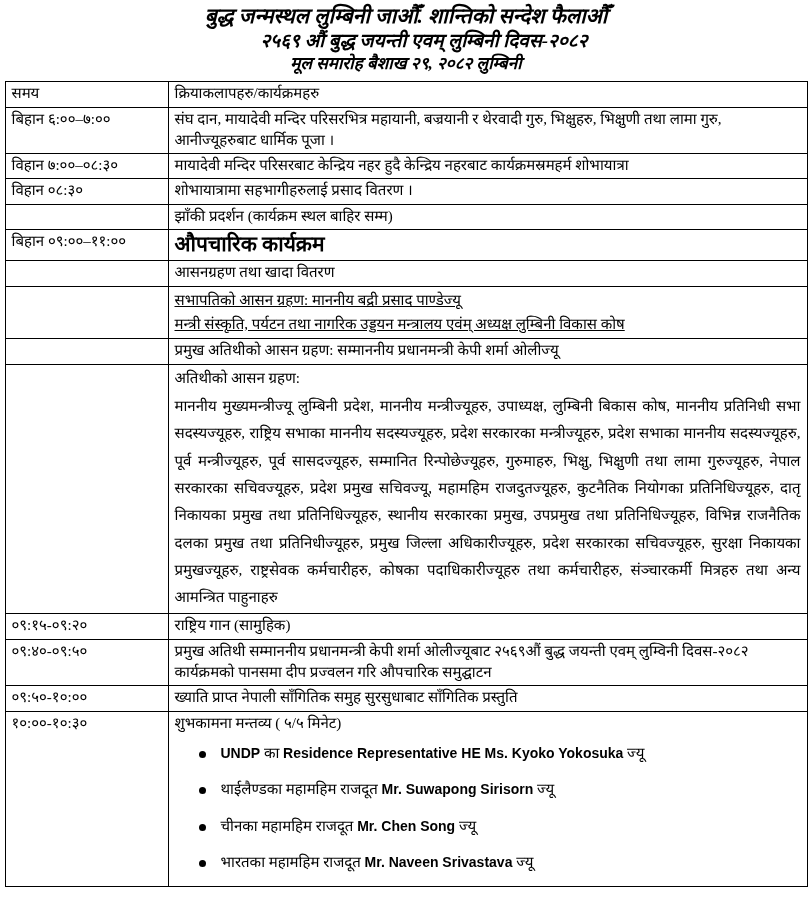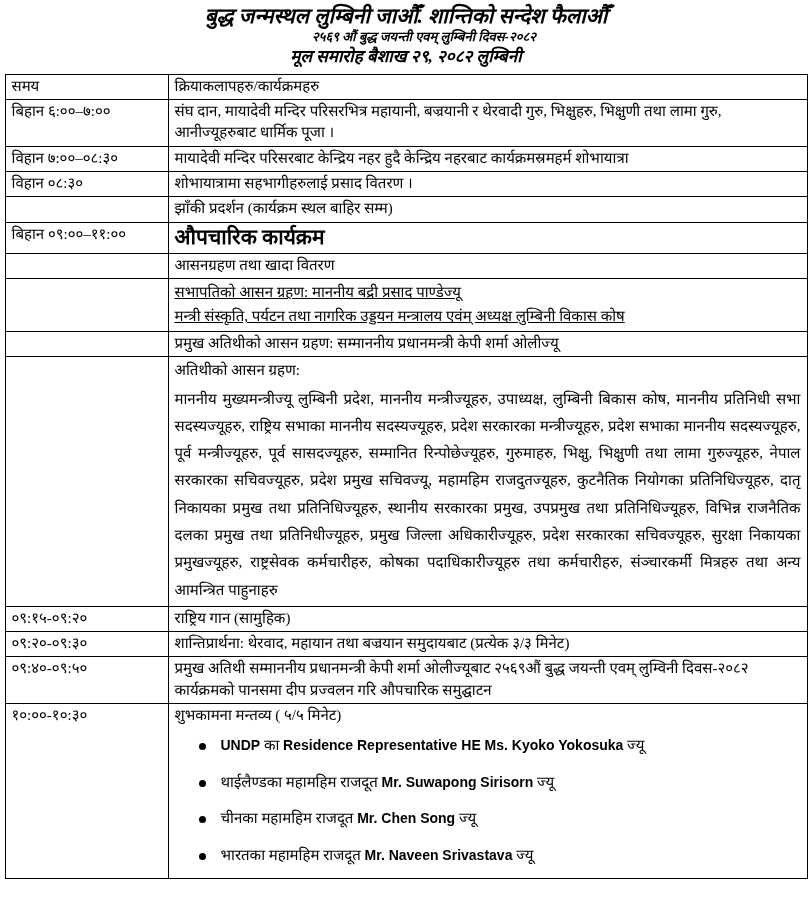--- a/index.html
+++ b/index.html
@@ -10,21 +10,21 @@
     font-family: "Liberation Serif", "DejaVu Serif", serif;
   }
   .page {
     width: 812px;
     margin: 0 auto;
     padding-top: 3px;
     box-sizing: border-box;
   }
   .titles { text-align: center; margin-bottom: 7px; font-style: italic; }
   .title-1 { font-size: 21px; font-weight: bold; line-height: 1.25; }
-  .title-2 { font-size: 13px; font-weight: bold; line-height: 1.25; margin-left: 36px; }
+  .title-2 { font-size: 19px; font-weight: bold; line-height: 1.25; margin-left: 36px; }
   .title-3 { font-size: 17px; font-weight: bold; line-height: 1.25; }
 
   table.schedule {
     width: 803px;
     margin: 0 auto;
     border-collapse: collapse;
     table-layout: fixed;
   }
   table.schedule td, table.schedule th {
     border: 1px solid #000000;
@@ -149,31 +149,31 @@
         <div class="guest-heading">अतिथीको आसन ग्रहण:</div>
         <div class="para">माननीय मुख्यमन्त्रीज्यू लुम्बिनी प्रदेश, माननीय मन्त्रीज्यूहरु, उपाध्यक्ष, लुम्बिनी बिकास कोष, माननीय प्रतिनिधी सभा सदस्यज्यूहरु, राष्ट्रिय सभाका माननीय सदस्यज्यूहरु, प्रदेश सरकारका मन्त्रीज्यूहरु, प्रदेश सभाका माननीय सदस्यज्यूहरु, पूर्व मन्त्रीज्यूहरु, पूर्व सासदज्यूहरु, सम्मानित रिन्पोछेज्यूहरु, गुरुमाहरु, भिक्षु, भिक्षुणी तथा लामा गुरुज्यूहरु, नेपाल सरकारका सचिवज्यूहरु, प्रदेश प्रमुख सचिवज्यू, महामहिम राजदुतज्यूहरु, कुटनैतिक नियोगका प्रतिनिधिज्यूहरु, दातृ निकायका प्रमुख तथा प्रतिनिधिज्यूहरु, स्थानीय सरकारका प्रमुख, उपप्रमुख तथा प्रतिनिधिज्यूहरु, विभिन्न राजनैतिक दलका प्रमुख तथा प्रतिनिधीज्यूहरु, प्रमुख जिल्ला अधिकारीज्यूहरु, प्रदेश सरकारका सचिवज्यूहरु, सुरक्षा निकायका प्रमुखज्यूहरु, राष्ट्रसेवक कर्मचारीहरु, कोषका पदाधिकारीज्यूहरु तथा कर्मचारीहरु, संञ्चारकर्मी मित्रहरु तथा अन्य आमन्त्रित पाहुनाहरु</div>
       </td>
     </tr>
 
     <tr>
       <td class="time">०९:१५-०९:२०</td>
       <td>राष्ट्रिय गान (सामुहिक)</td>
     </tr>
 
-    <tr>
-      <td class="time">०९:२०-०९:३०</td>
-      <td>शान्तिप्रार्थना: थेरवाद, महायान तथा बज्रयान समुदायबाट (प्रत्येक ३/३ मिनेट)</td>
-    </tr>
 
 
     <tr>
       <td class="time">०९:४०-०९:५०</td>
       <td class="justify">प्रमुख अतिथी सम्माननीय प्रधानमन्त्री केपी शर्मा ओलीज्यूबाट २५६९औं बुद्ध जयन्ती एवम् लुम्विनी दिवस-२०८२ कार्यक्रमको पानसमा दीप प्रज्वलन गरि औपचारिक समुद्घाटन</td>
     </tr>
 
+    <tr>
+      <td class="time">०९:५०-१०:००</td>
+      <td>ख्याति प्राप्त नेपाली साँगितिक समुह सुरसुधाबाट साँगितिक प्रस्तुति</td>
+    </tr>
 
     <tr>
       <td class="time">१०:००-१०:३०</td>
       <td>
         <div>शुभकामना मन्तव्य ( ५/५ मिनेट)</div>
         <ul class="bullets">
           <li>
             <span class="dot"></span><span class="en">UNDP</span><span> का </span><span class="en">Residence Representative HE Ms. Kyoko Yokosuka</span><span> ज्यू</span>
           </li>
           <li>

